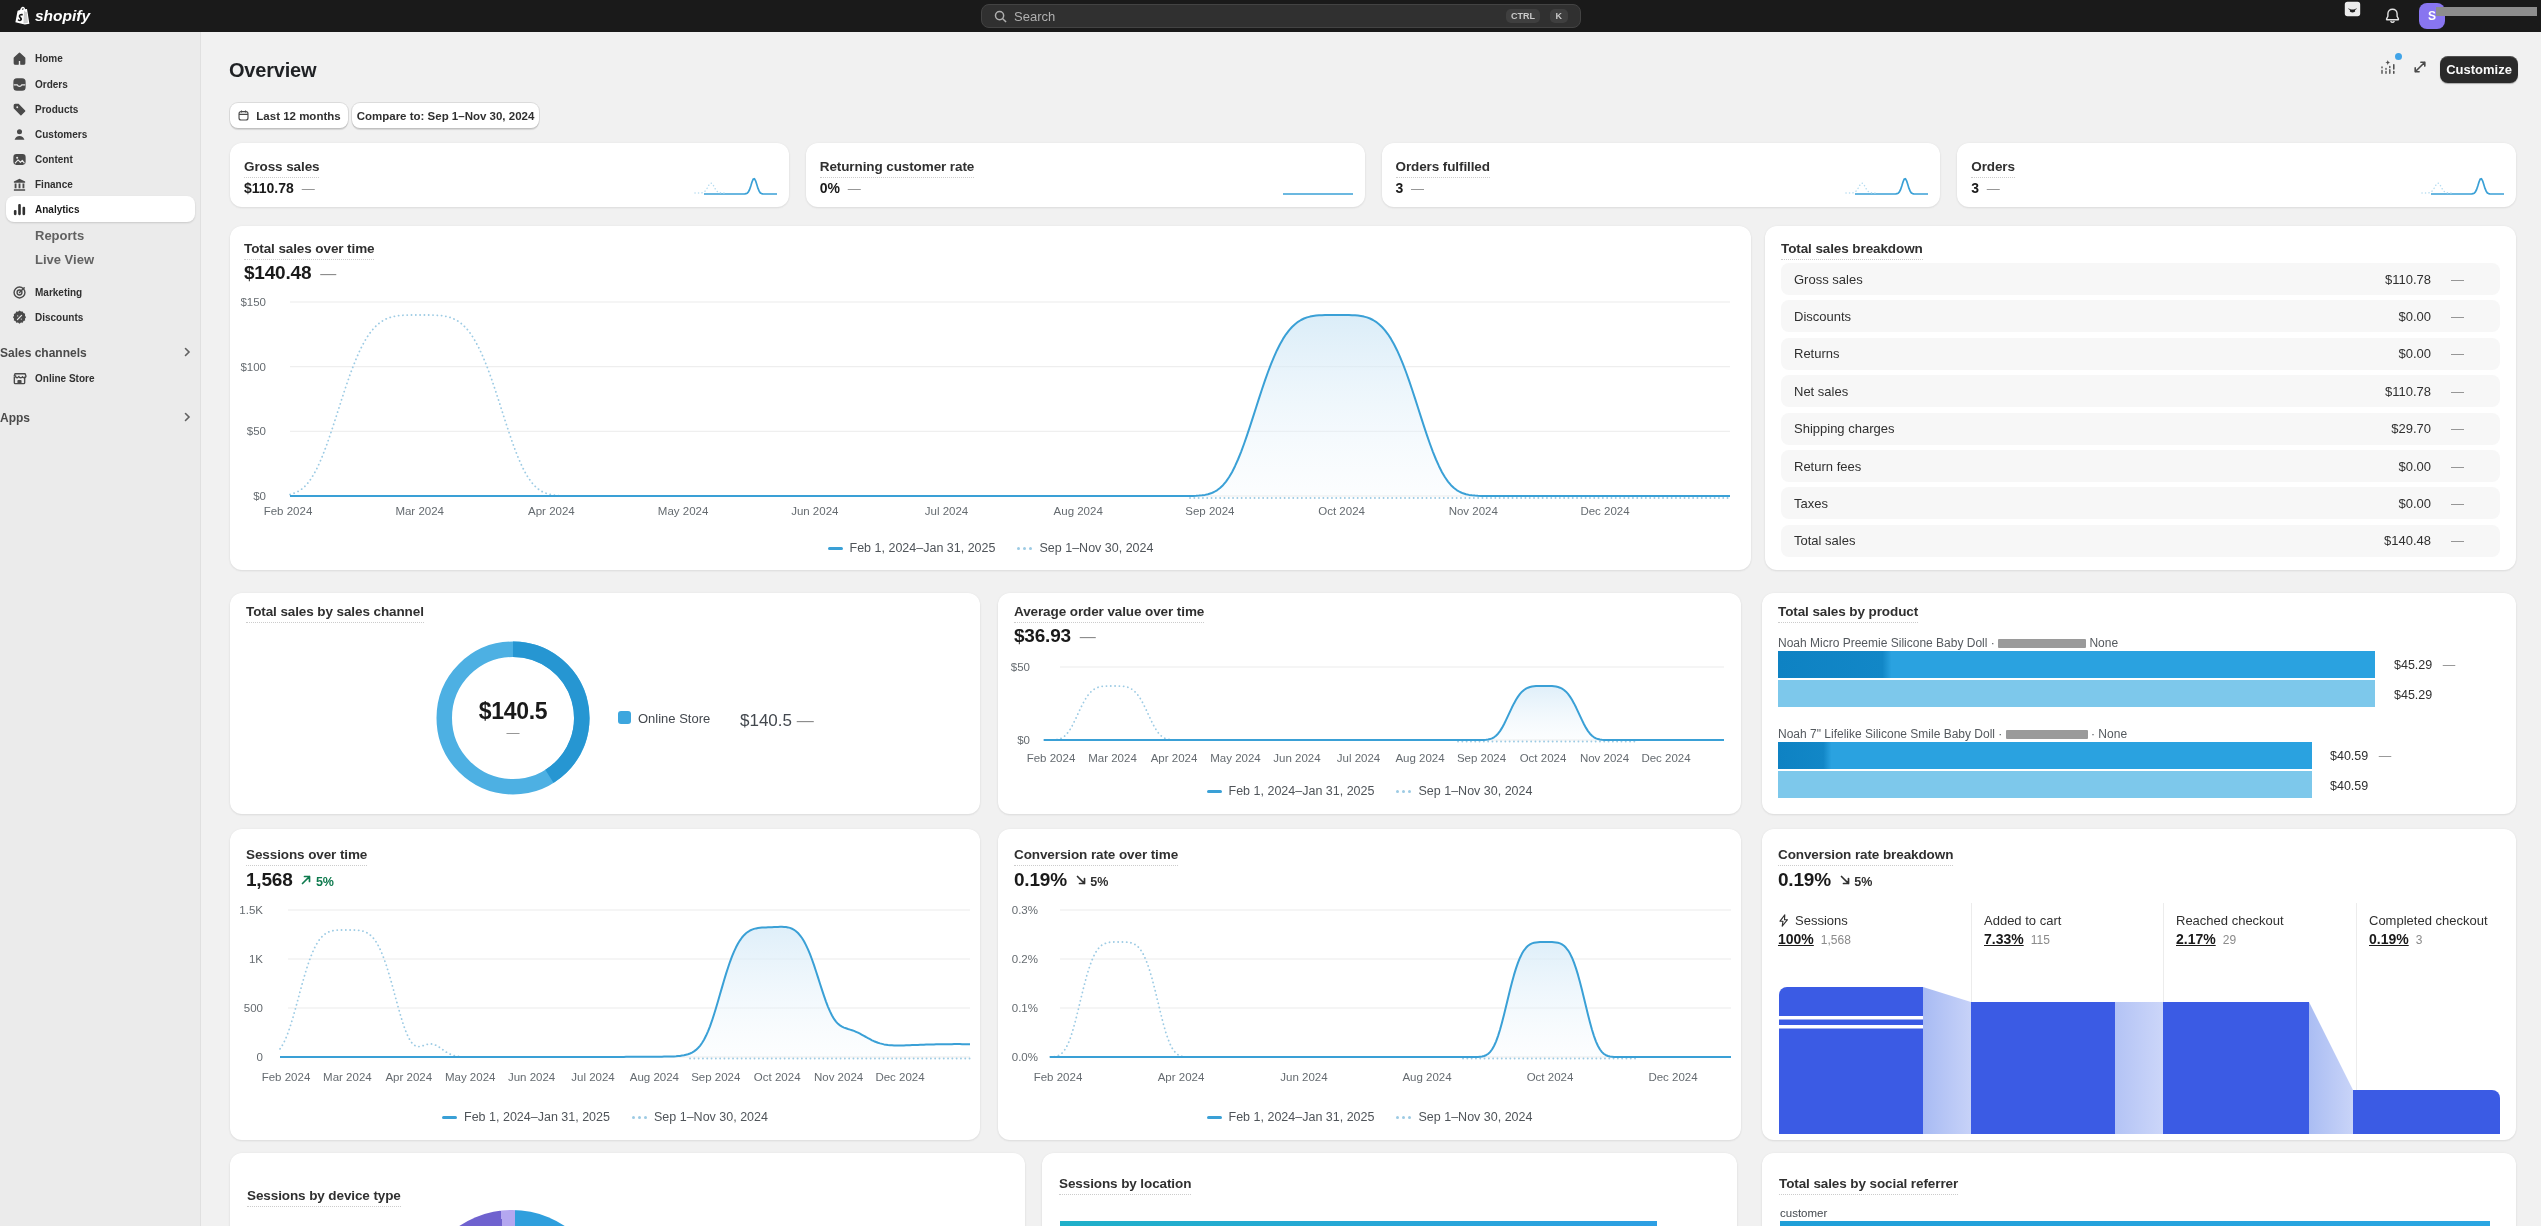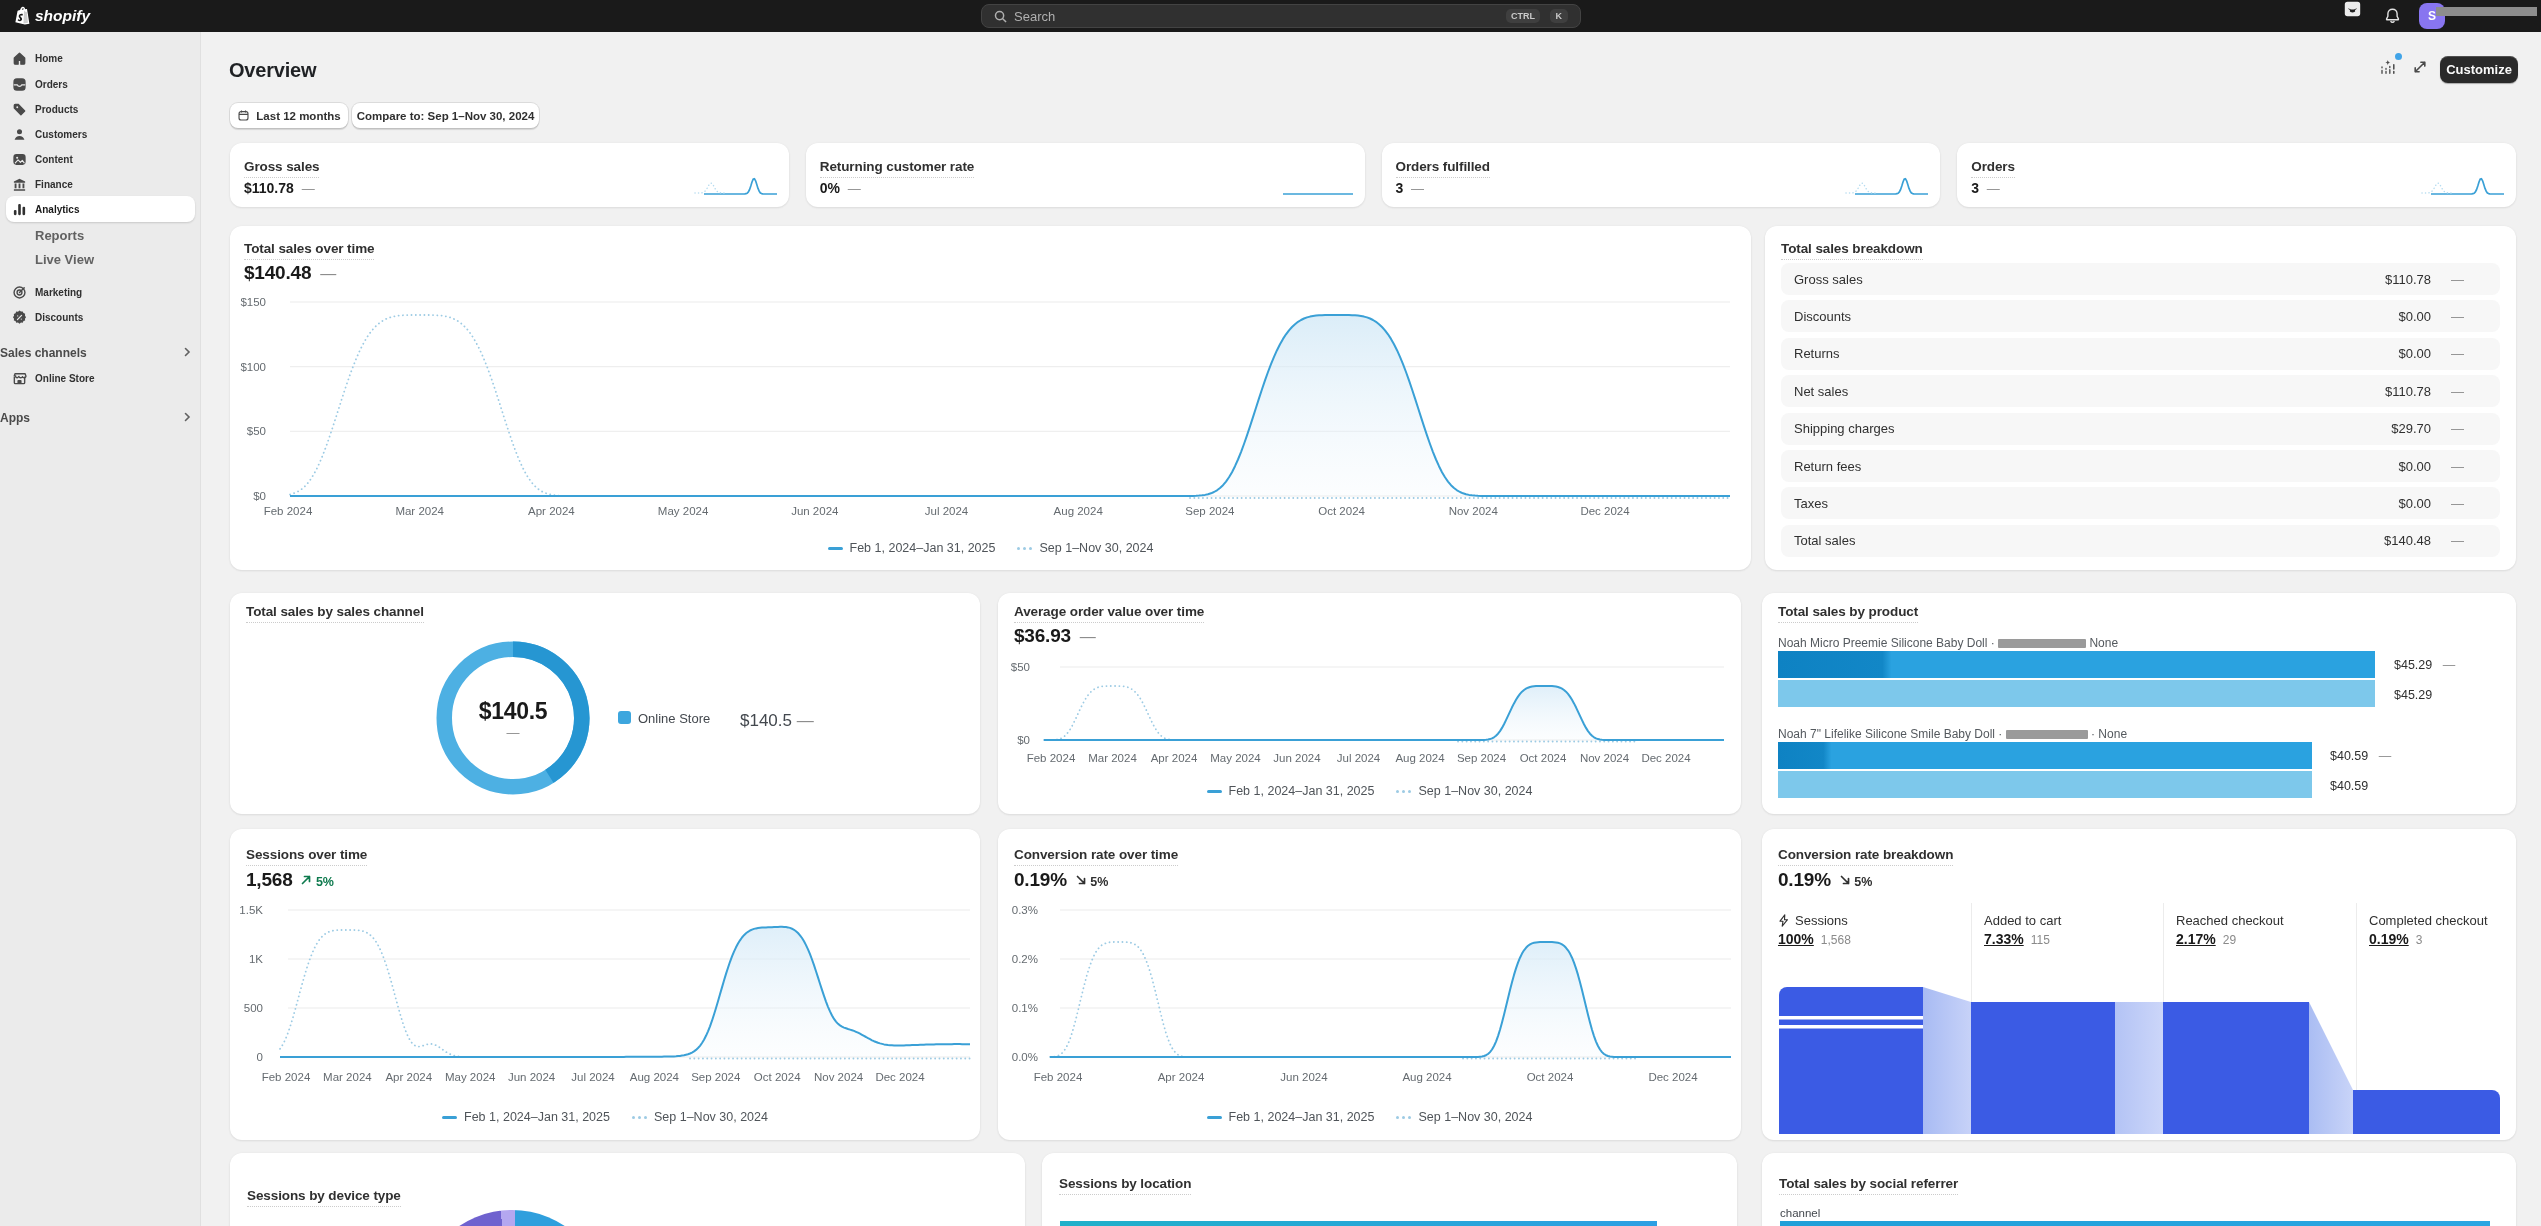--- a/index.html
+++ b/index.html
@@ -437,14 +437,14 @@
     <div style="position:absolute;left:17px;top:33px;"><span class="ctitle">Sessions by device type</span></div>
     <div style="position:absolute;left:187px;top:57px;width:190px;height:190px;border-radius:50%;background:conic-gradient(#b4a7f0 0 2deg,#2f9fdd 2deg 200deg,#6f62cf 200deg 353deg,#b4a7f0 353deg 360deg);"></div>
   </div>
 <div class="card" style="left:1042px;top:1153px;width:695px;height:300px;overflow:hidden;">
     <div style="position:absolute;left:17px;top:21px;"><span class="ctitle">Sessions by location</span></div>
     <div style="position:absolute;left:18px;top:70px;font-size:13px;color:#43484e;font-weight:bold;">United States · Iowa · Council Bluffs</div>
     <div style="position:absolute;left:18px;top:68px;width:597px;height:26px;background:linear-gradient(90deg,#1fb0c9,#2d9fe3);"></div>
   </div>
 <div class="card" style="left:1762px;top:1153px;width:754px;height:300px;overflow:hidden;">
     <div style="position:absolute;left:17px;top:21px;"><span class="ctitle">Total sales by social referrer</span></div>
-    <div style="position:absolute;left:18px;top:54px;font-size:11.5px;color:#43484e;">channel</div>
+    <div style="position:absolute;left:18px;top:54px;font-size:11.5px;color:#43484e;">customer</div>
     <div style="position:absolute;left:18px;top:68px;width:710px;height:26px;background:linear-gradient(90deg,#1f9fd8,#2ba6e2);"></div>
   </div>
 </body></html>

